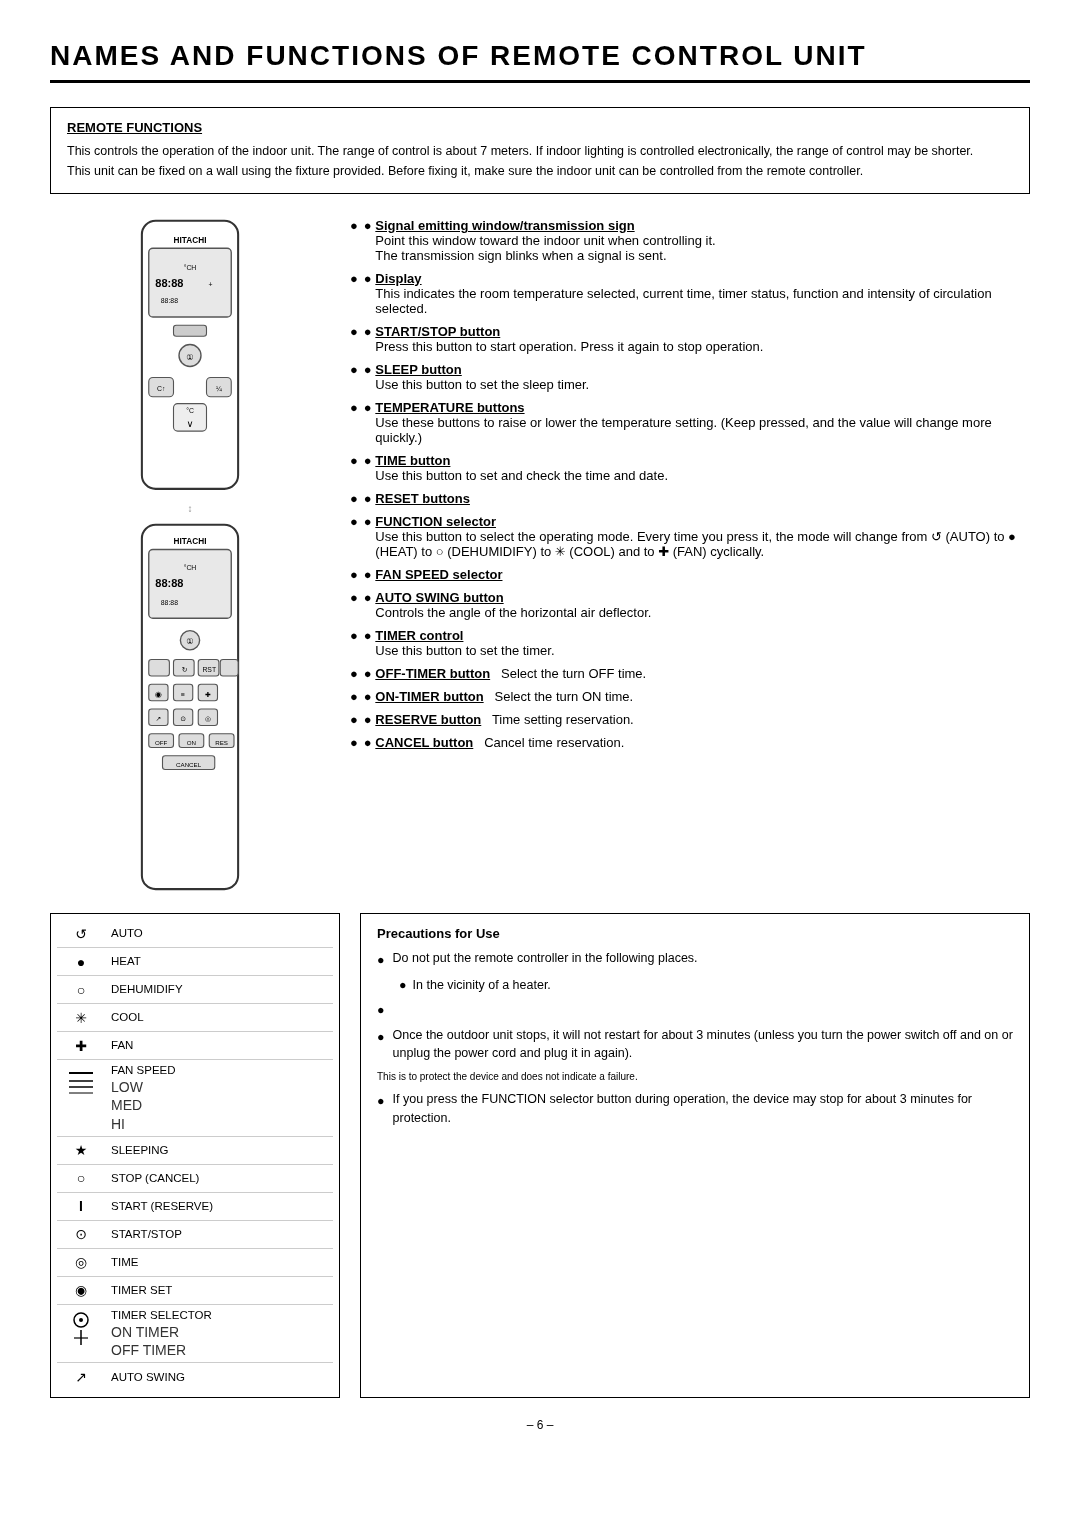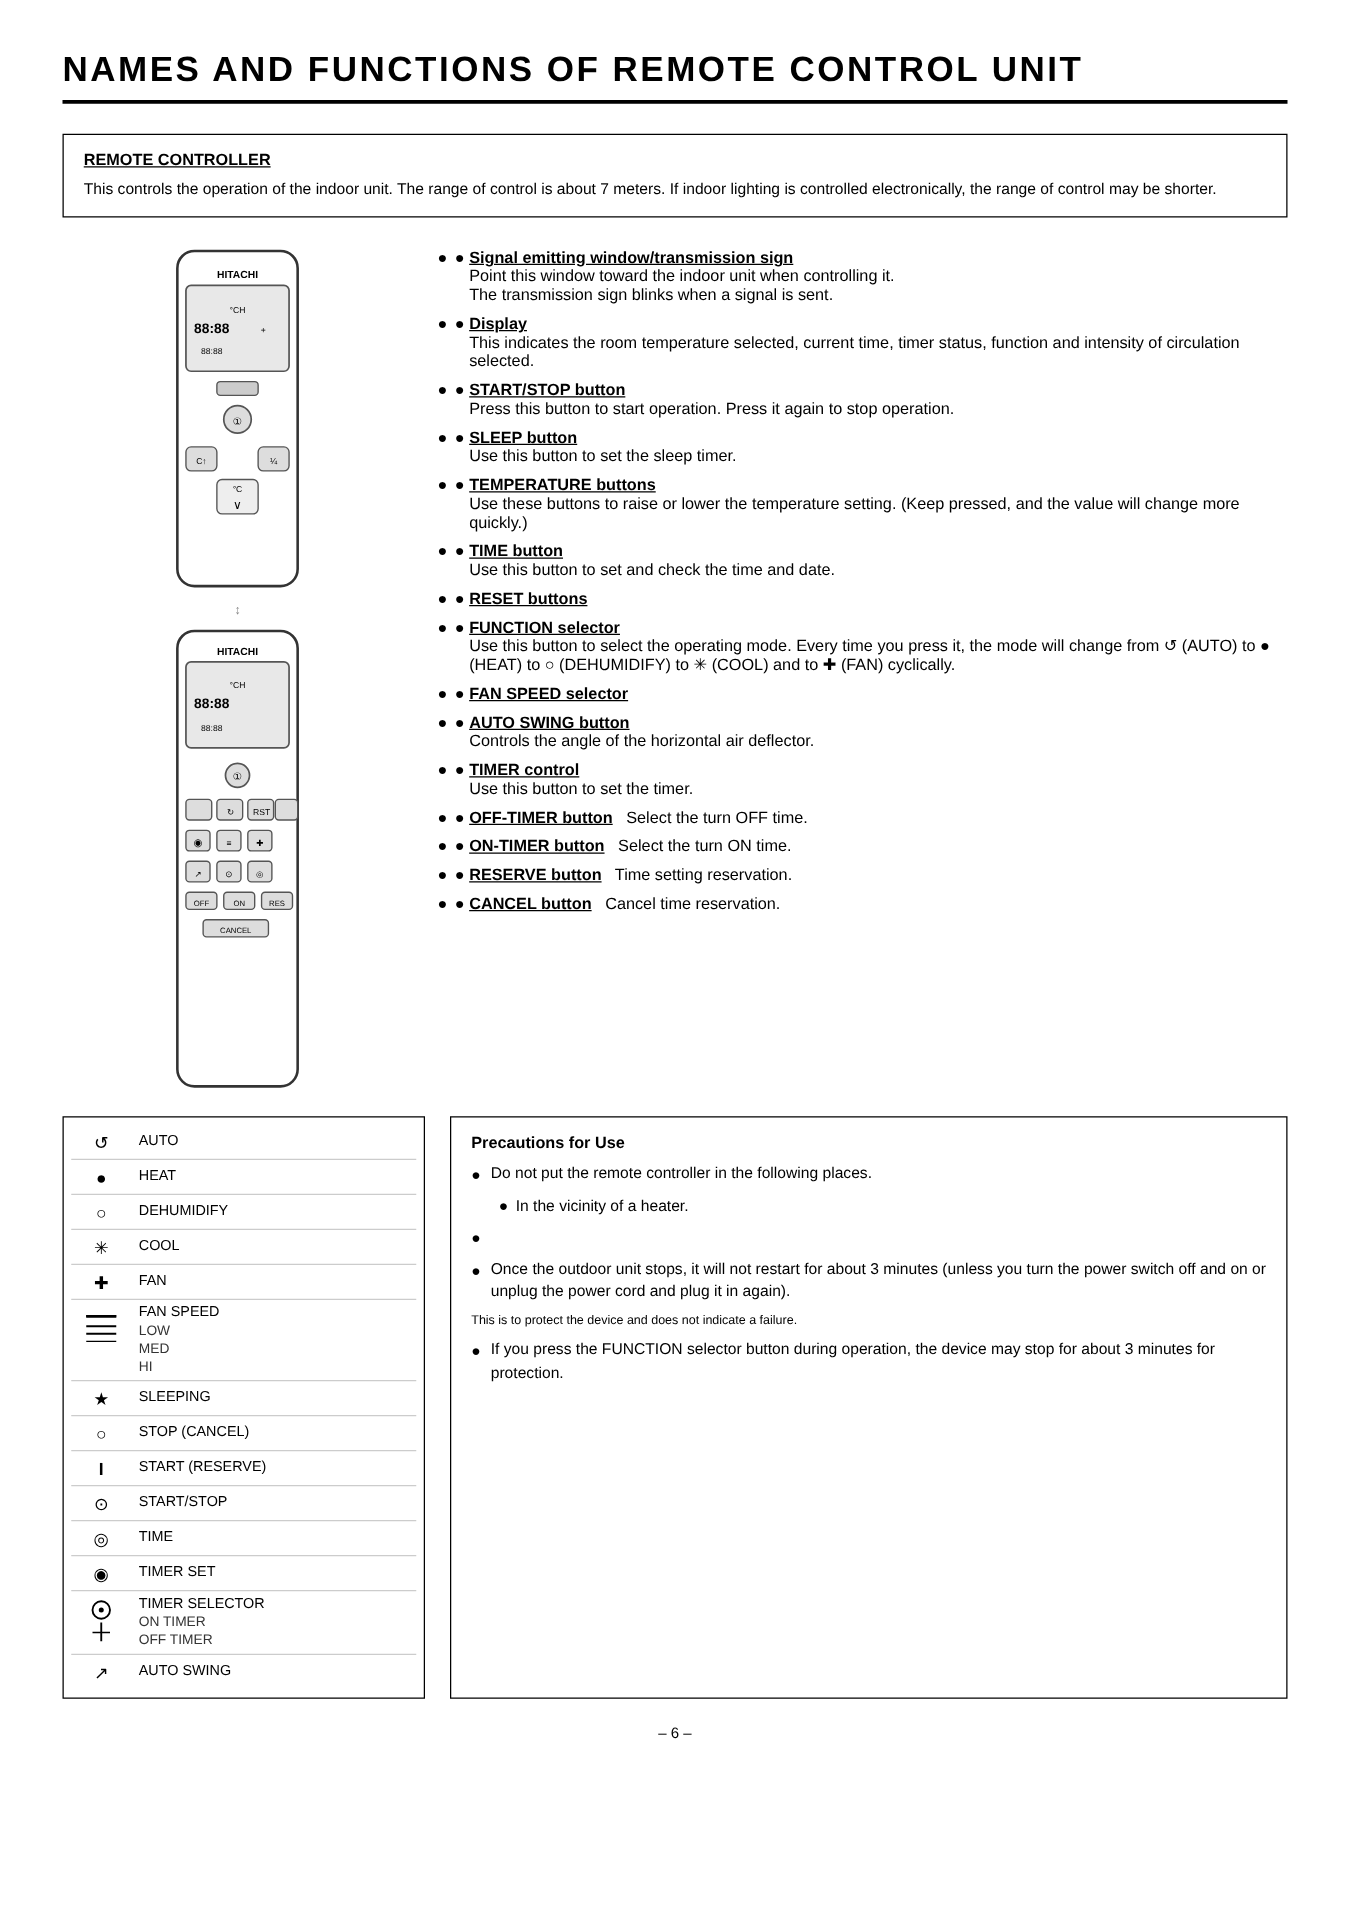--- a/index.html
+++ b/index.html
@@ -93,21 +93,21 @@
       align-items: center;
       justify-content: center;
       padding: 2px 4px;
     }
     .legend-label {
       flex: 1;
       padding-left: 6px;
       line-height: 1.3;
     }
     .legend-sub {
-      font-size: 11px;
+      font-size: 14px;
       color: #333;
     }
 
     .precautions-box {
       flex: 1;
       border: 1.5px solid #000;
       padding: 12px 16px;
     }
     .prec-title {
       font-weight: 700;
@@ -151,22 +151,23 @@
 
     
     b { font-weight: 700; text-decoration: underline; }
   </style>
 </head>
 <body>
 
 <h1>NAMES AND FUNCTIONS OF REMOTE CONTROL UNIT</h1>
 
 <div class="remote-controller-box">
-  <div class="rc-title">REMOTE CONTROLLER</div>
+  <div class="rc-title">REMOTE FUNCTIONS</div>
   <div class="rc-text">This controls the operation of the indoor unit. The range of control is about 7 meters. If indoor lighting is controlled electronically, the range of control may be shorter.</div>
+  <div class="rc-text">This unit can be fixed on a wall using the fixture provided. Before fixing it, make sure the indoor unit can be controlled from the remote controller.</div>
 </div>
 
 <div class="main-content">
 
   <div class="diagram-col">
 
     <div style="display:flex;justify-content:center;margin-bottom:10px;">
       <svg class="remote-svg" viewBox="0 0 80 200" style="width:110px;">
         <rect x="5" y="2" width="70" height="195" rx="10" ry="10" fill="white" stroke="#333" stroke-width="1.5"></rect>
 

